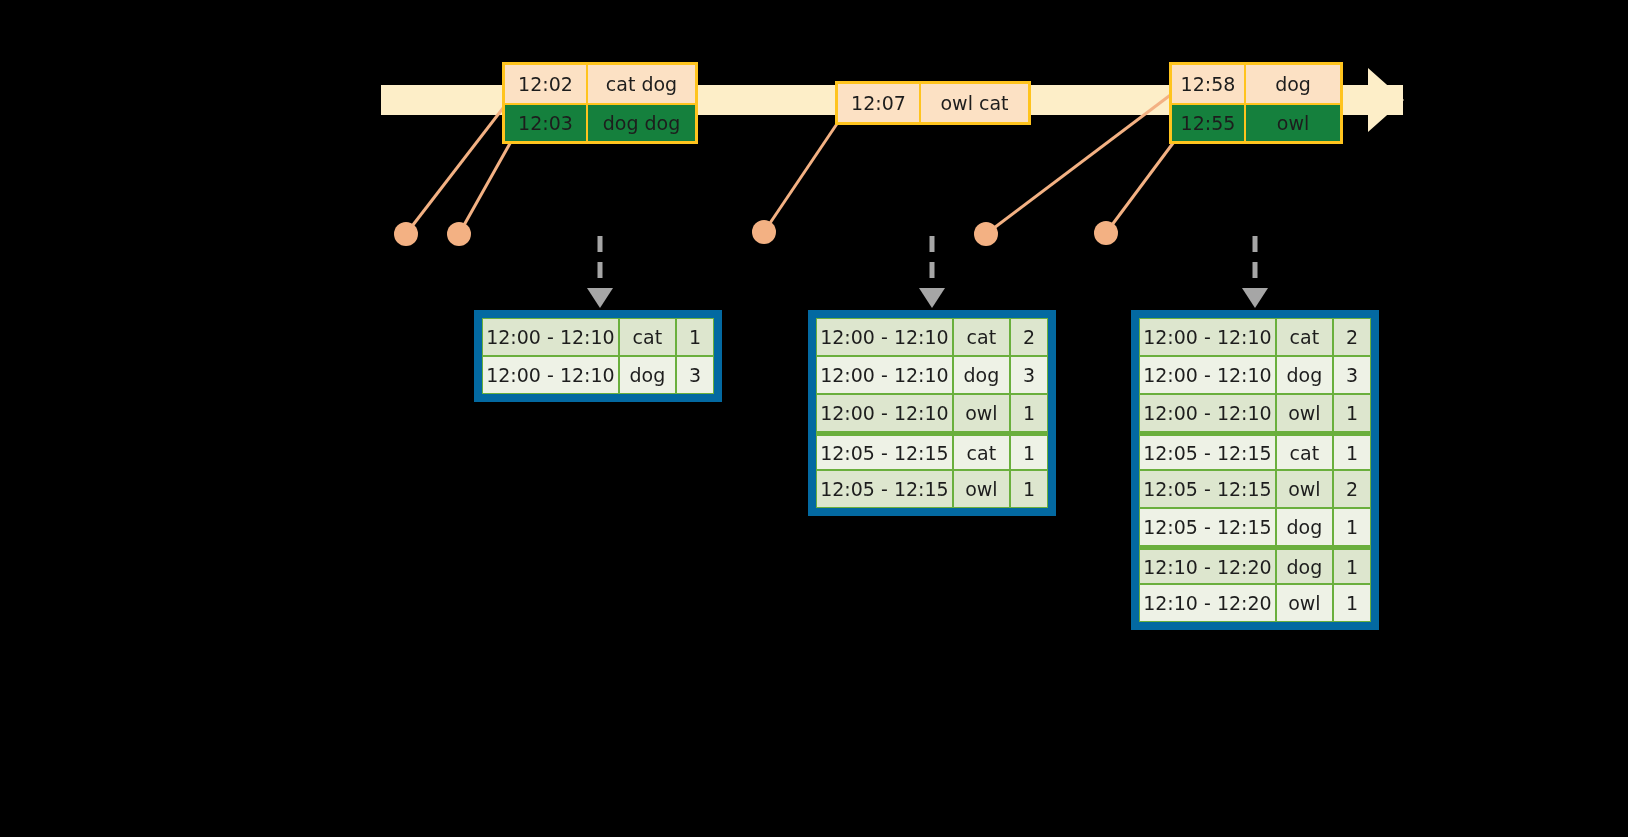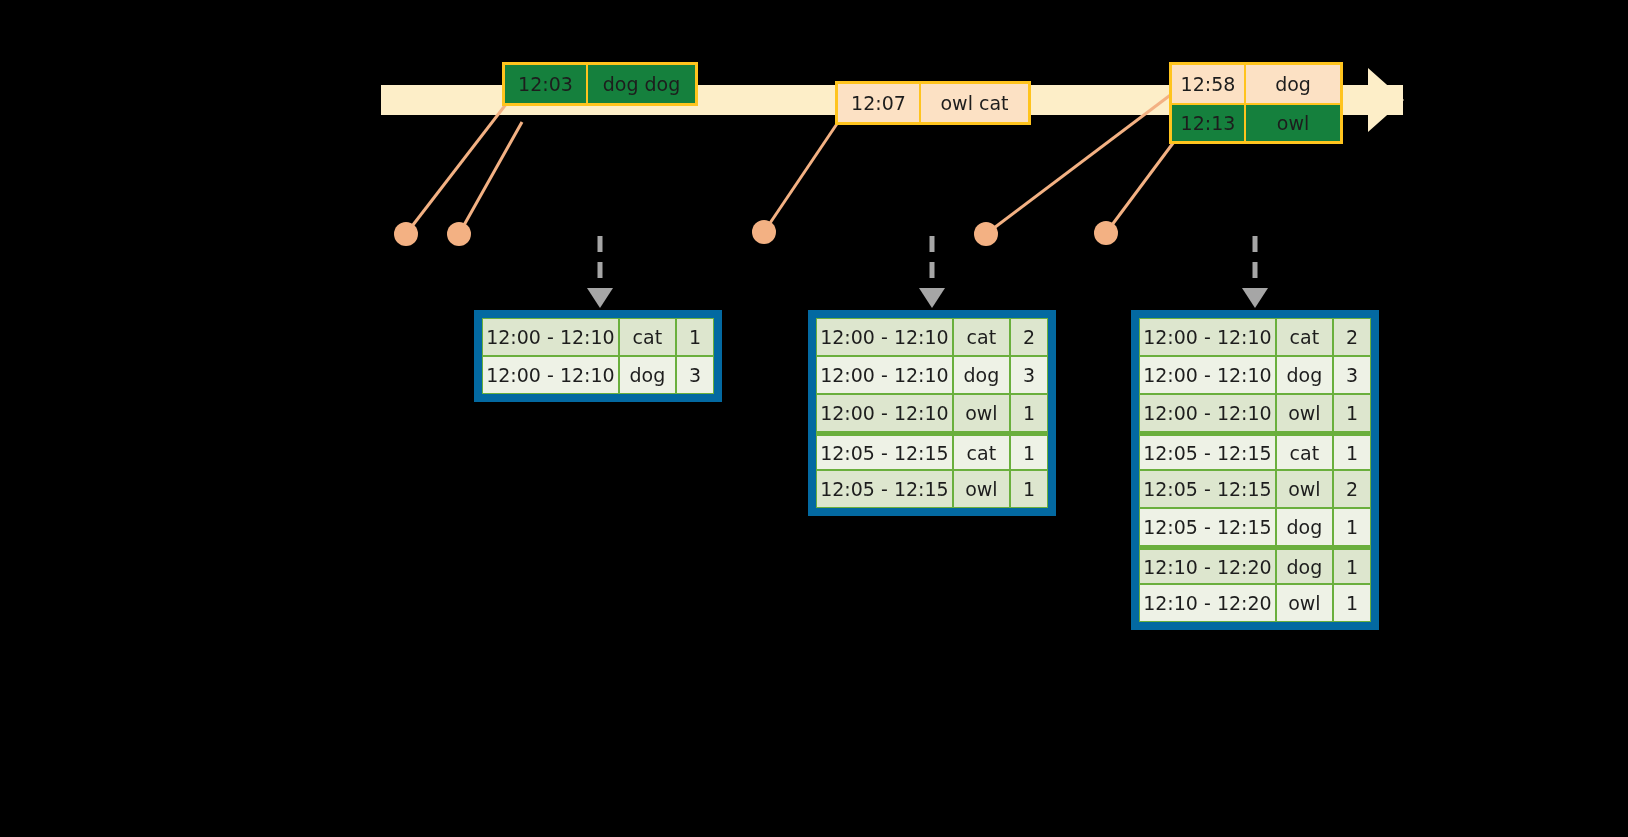--- a/index.html
+++ b/index.html
@@ -154,38 +154,42 @@
         <line x1="600" y1="236" x2="600" y2="292" stroke="#a6a6a6" stroke-width="5" stroke-dasharray="16 10"></line>
         <polygon points="587,288 613,288 600,308" fill="#a6a6a6"></polygon>
         <line x1="932" y1="236" x2="932" y2="292" stroke="#a6a6a6" stroke-width="5" stroke-dasharray="16 10"></line>
         <polygon points="919,288 945,288 932,308" fill="#a6a6a6"></polygon>
         <line x1="1255" y1="236" x2="1255" y2="292" stroke="#a6a6a6" stroke-width="5" stroke-dasharray="16 10"></line>
         <polygon points="1242,288 1268,288 1255,308" fill="#a6a6a6"></polygon>
       </g>
   </svg>
 
   <div class="evt-box" id="evt-box-1">
+      <div class="evt-row shade">
+        <div class="evt-time">12:02</div>
+        <div class="evt-words">cat dog</div>
+      </div>
       <div class="evt-row">
         <div class="evt-time">12:03</div>
         <div class="evt-words">dog dog</div>
       </div>
     </div>
   <div class="evt-box" id="evt-box-2">
       <div class="evt-row shade">
         <div class="evt-time">12:07</div>
         <div class="evt-words">owl cat</div>
       </div>
     </div>
   <div class="evt-box" id="evt-box-3">
       <div class="evt-row shade">
         <div class="evt-time">12:58</div>
         <div class="evt-words">dog</div>
       </div>
       <div class="evt-row">
-        <div class="evt-time">12:13</div>
+        <div class="evt-time">12:55</div>
         <div class="evt-words">owl</div>
       </div>
     </div>
 
   <div class="res-table" id="res-table-1">
       <div class="res-row shade">
         <div class="res-cell c0">12:00 - 12:10</div>
         <div class="res-cell c1">cat</div>
         <div class="res-cell c2">1</div>
       </div>

